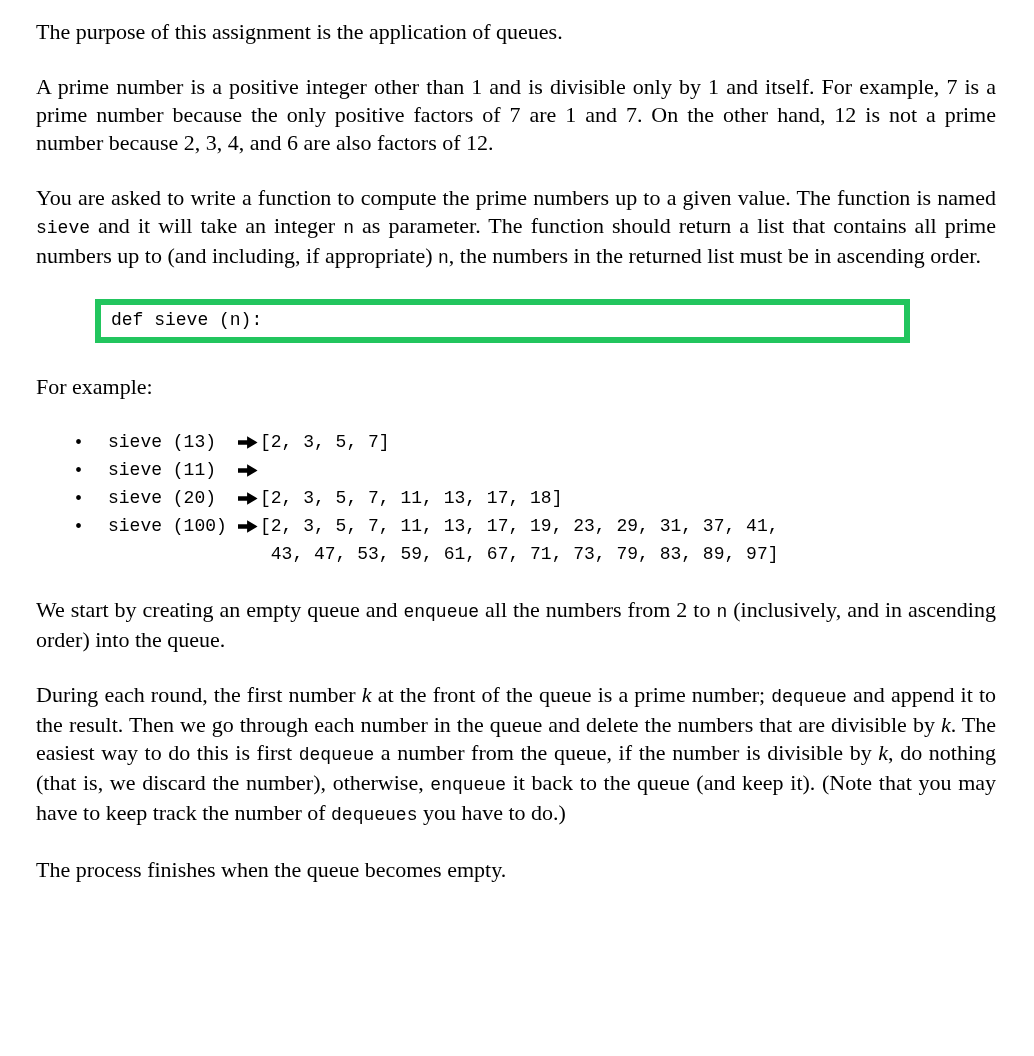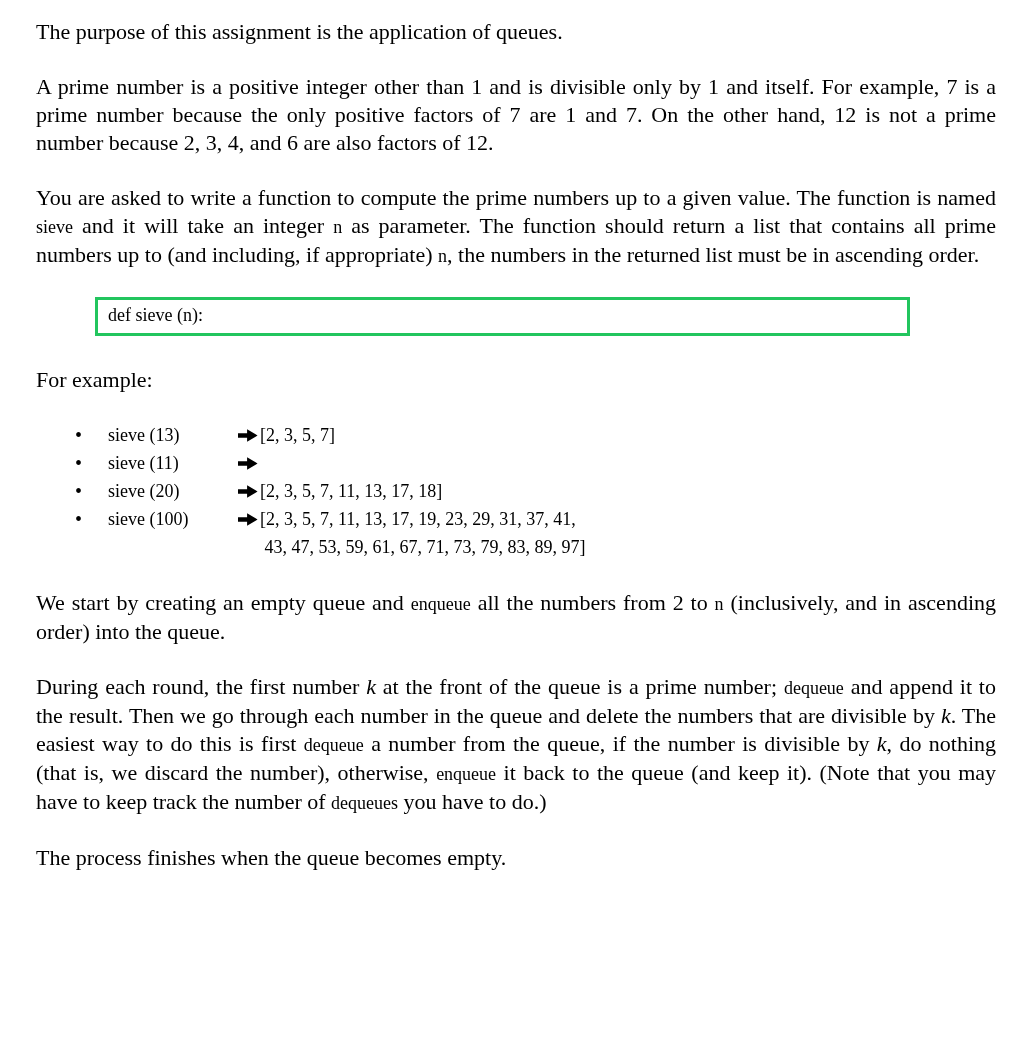--- a/index.html
+++ b/index.html
@@ -11,26 +11,26 @@
     font-family: "Liberation Serif", serif;
   }
   .page { padding: 18px 38px 20px 36px; }
   .para {
     font-size: 22px;
     line-height: 28px;
     text-align: justify;
     margin-bottom: 27px;
   }
   .mono {
-    font-family: Liberation Serif, serif;
+    font-family: Liberation Mono, monospace;
     font-size: 18px;
   }
   .var { font-style: italic; }
   .codebox {
-    border: 3px solid #22c55e;
+    border: 6px solid #22c55e;
     width: 815px;
     margin: 4px 0 30px 59px;
     padding: 3px 10px 5px 10px;
     line-height: 24px;
   }
   .codebox .mono { font-size: 18px; }
   .examples {
     list-style: none;
     margin: 8px 0 28px 0;
   }

